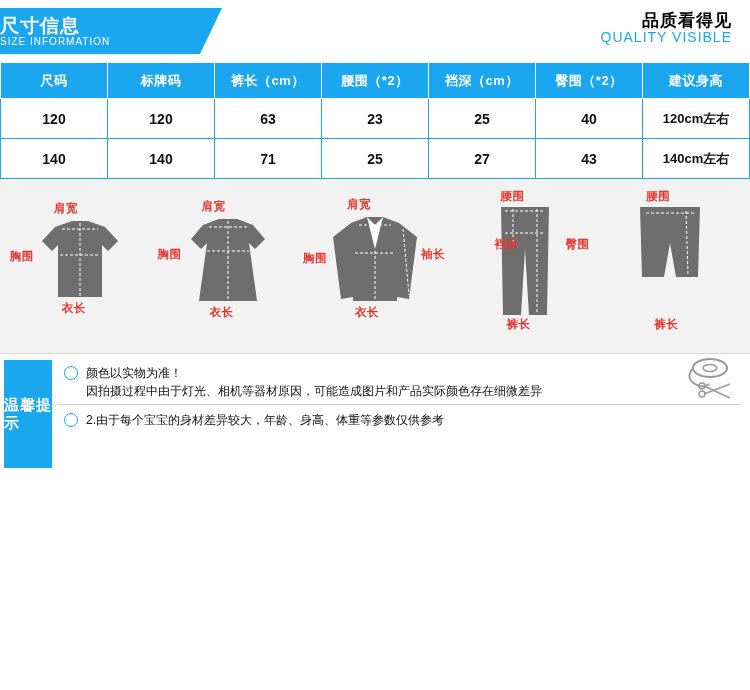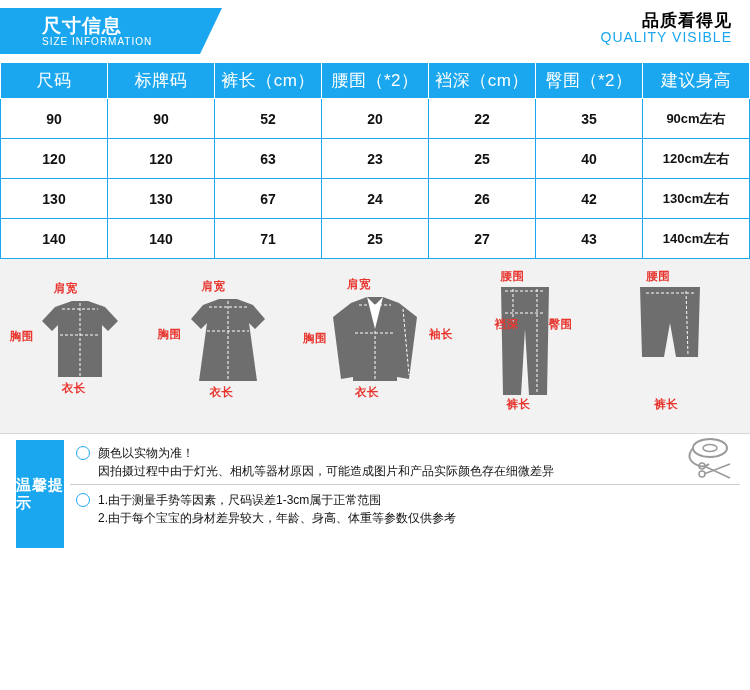--- a/index.html
+++ b/index.html
@@ -21,21 +21,20 @@
     background: #ffffff;
   }
   .header-band {
     position: absolute;
     left: 0; top: 8px;
     width: 200px; height: 46px;
     background: #1ba7ef;
     display: flex;
     flex-direction: column;
     justify-content: center;
-    padding-left: 42px;
   }
   .header-band:after {
     content: "";
     position: absolute;
     right: -22px; top: 0;
     border-top: 46px solid #1ba7ef;
     border-right: 22px solid transparent;
   }
   .header-title-cn {
     color: #fff;
@@ -71,22 +70,22 @@
 
   
   .size-table {
     width: 750px;
     border-collapse: collapse;
     table-layout: fixed;
   }
   .size-table th {
     background: #1ba7ef;
     color: #ffffff;
-    font-size: 17px;
-    font-weight: normal;
+    font-size: 13px;
+    font-weight: bold;
     height: 36px;
     border: 1px solid #ffffff;
     text-align: center;
     letter-spacing: 0.5px;
   }
   .size-table td {
     height: 40px;
     border: 1px solid #1ba7ef;
     text-align: center;
     font-size: 14px;
@@ -135,21 +134,21 @@
     background: #1ba7ef;
     color: #ffffff;
     font-size: 15px;
     font-weight: bold;
     display: flex;
     flex-direction: column;
     align-items: center;
     justify-content: center;
     line-height: 18px;
     letter-spacing: 1px;
-    margin: 6px 0 6px 16px;
+    margin: 6px 0 6px 4px;
   }
   .notes-body {
     flex: 1;
     position: relative;
     padding: 4px 10px 4px 6px;
   }
   .note-row {
     display: flex;
     align-items: flex-start;
     padding: 6px 0 4px 6px;
@@ -197,45 +196,27 @@
         <th>标牌码</th>
         <th>裤长（cm）</th>
         <th>腰围（*2）</th>
         <th>裆深（cm）</th>
         <th>臀围（*2）</th>
         <th>建议身高</th>
       </tr>
     </thead>
     <tbody>
       <tr>
-        <td>90</td>
-        <td>90</td>
-        <td>52</td>
-        <td>20</td>
-        <td>22</td>
-        <td>35</td>
-        <td class="last-col">90cm左右</td>
-      </tr>
-      <tr>
         <td>120</td>
         <td>120</td>
         <td>63</td>
         <td>23</td>
         <td>25</td>
         <td>40</td>
         <td class="last-col">120cm左右</td>
-      </tr>
-      <tr>
-        <td>130</td>
-        <td>130</td>
-        <td>67</td>
-        <td>24</td>
-        <td>26</td>
-        <td>42</td>
-        <td class="last-col">130cm左右</td>
       </tr>
       <tr>
         <td>140</td>
         <td>140</td>
         <td>71</td>
         <td>25</td>
         <td>27</td>
         <td>43</td>
         <td class="last-col">140cm左右</td>
       </tr>
@@ -272,35 +253,35 @@
       <svg width="140" height="155" viewBox="0 0 140 155">
         <path d="M46 34 L62 28 L78 28 L94 34 L112 48 L104 110 L92 108 L92 112 L48 112 L48 108 L36 110 L28 48 Z" fill="#6e6e6e"></path>
         <path d="M62 28 L70 60 L78 28 L70 36 Z" fill="#ffffff"></path>
         <line x1="54" y1="36" x2="86" y2="36" stroke="#ffffff" stroke-width="1" stroke-dasharray="3,2"></line>
         <line x1="50" y1="64" x2="90" y2="64" stroke="#ffffff" stroke-width="1" stroke-dasharray="3,2"></line>
         <line x1="70" y1="62" x2="70" y2="112" stroke="#ffffff" stroke-width="1" stroke-dasharray="3,2"></line>
         <line x1="98" y1="40" x2="104" y2="106" stroke="#ffffff" stroke-width="1" stroke-dasharray="3,2"></line>
       </svg>
       <div class="lab" style="left:42px; top:8px;">肩宽</div>
       <div class="lab" style="left:-2px; top:62px;">胸围</div>
-      <div class="lab" style="left:124px; top:58px;">袖长</div>
+      <div class="lab" style="left:116px; top:58px;">袖长</div>
       <div class="lab" style="left:50px; top:116px;">衣长</div>
     </div>
 
     <div class="fig">
       <svg width="140" height="155" viewBox="0 0 140 155">
         <path d="M48 18 L96 18 L94 126 L76 126 L72 60 L68 126 L50 126 Z" fill="#6e6e6e"></path>
         <line x1="52" y1="22" x2="92" y2="22" stroke="#ffffff" stroke-width="1" stroke-dasharray="3,2"></line>
         <line x1="52" y1="44" x2="92" y2="44" stroke="#ffffff" stroke-width="1" stroke-dasharray="3,2"></line>
         <line x1="60" y1="20" x2="60" y2="58" stroke="#ffffff" stroke-width="1" stroke-dasharray="3,2"></line>
         <line x1="84" y1="20" x2="84" y2="124" stroke="#ffffff" stroke-width="1" stroke-dasharray="3,2"></line>
       </svg>
       <div class="lab" style="left:48px; top:0px;">腰围</div>
       <div class="lab" style="left:6px; top:48px;margin-left:36px;">裆深</div>
-      <div class="lab" style="left:96px; top:48px;text-align:center;">臀围</div>
+      <div class="lab" style="left:113px; top:48px;text-align:center;">臀围</div>
       <div class="lab" style="left:54px; top:128px;">裤长</div>
     </div>
 
     <div class="fig">
       <svg width="140" height="155" viewBox="0 0 140 155">
         <path d="M40 18 L100 18 L98 88 L76 88 L70 54 L64 88 L42 88 Z" fill="#6e6e6e"></path>
         <line x1="46" y1="24" x2="94" y2="24" stroke="#ffffff" stroke-width="1" stroke-dasharray="3,2"></line>
         <line x1="86" y1="22" x2="88" y2="86" stroke="#ffffff" stroke-width="1" stroke-dasharray="3,2"></line>
       </svg>
       <div class="lab" style="left:46px; top:0px;">腰围</div>
@@ -317,21 +298,20 @@
         <div class="note-bullet"></div>
         <div class="note-text">
           <span class="line">颜色以实物为准！</span>
           <span class="line">因拍摄过程中由于灯光、相机等器材原因，可能造成图片和产品实际颜色存在细微差异</span>
         </div>
       </div>
 
       <div class="note-row">
         <div class="note-bullet"></div>
         <div class="note-text">
-          <span class="line">1.由于测量手势等因素，尺码误差1-3cm属于正常范围</span>
           <span class="line">2.由于每个宝宝的身材差异较大，年龄、身高、体重等参数仅供参考</span>
         </div>
       </div>
 
       <svg class="notes-deco" viewBox="0 0 70 48">
         <ellipse cx="36" cy="12" rx="17" ry="9" fill="none" stroke="#9a9a9a" stroke-width="2"></ellipse>
         <ellipse cx="36" cy="12" rx="7" ry="3.5" fill="none" stroke="#9a9a9a" stroke-width="1.5"></ellipse>
         <path d="M19 12 q-8 10 2 16 q8 5 14 0" fill="none" stroke="#9a9a9a" stroke-width="2"></path>
         <path d="M30 30 L56 42" stroke="#9a9a9a" stroke-width="1.5"></path>
         <path d="M30 38 L56 28" stroke="#9a9a9a" stroke-width="1.5"></path>

